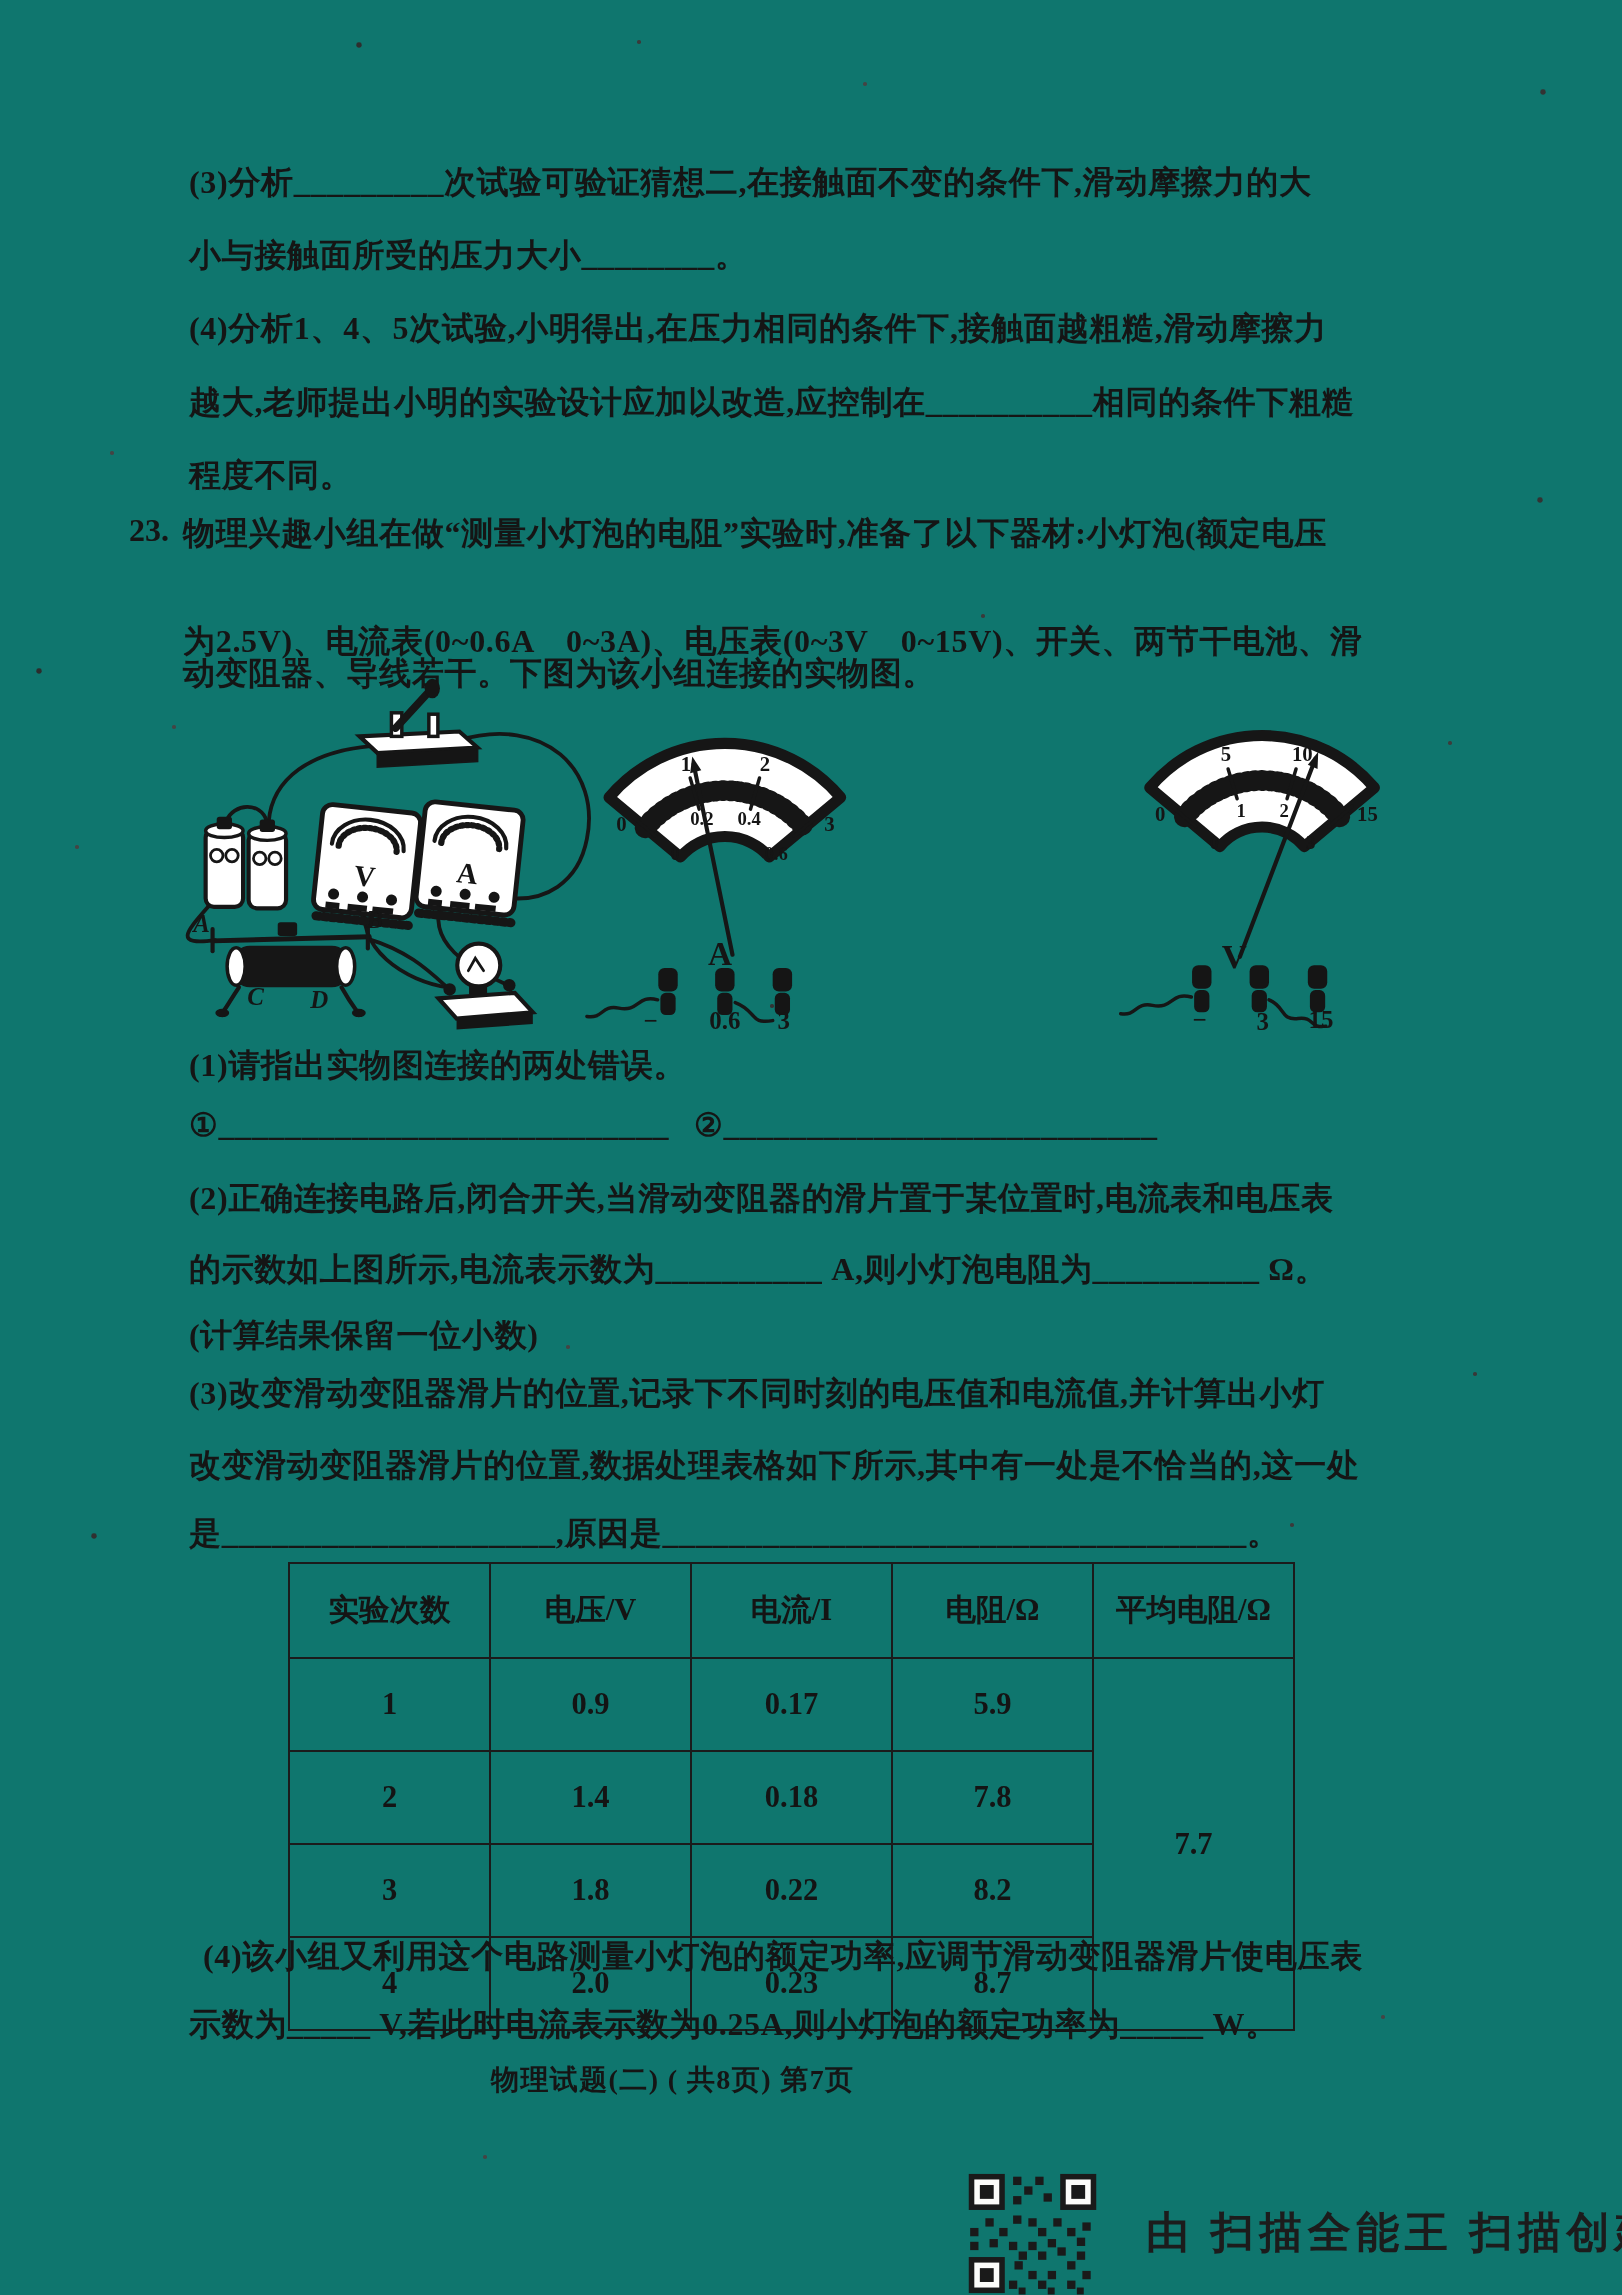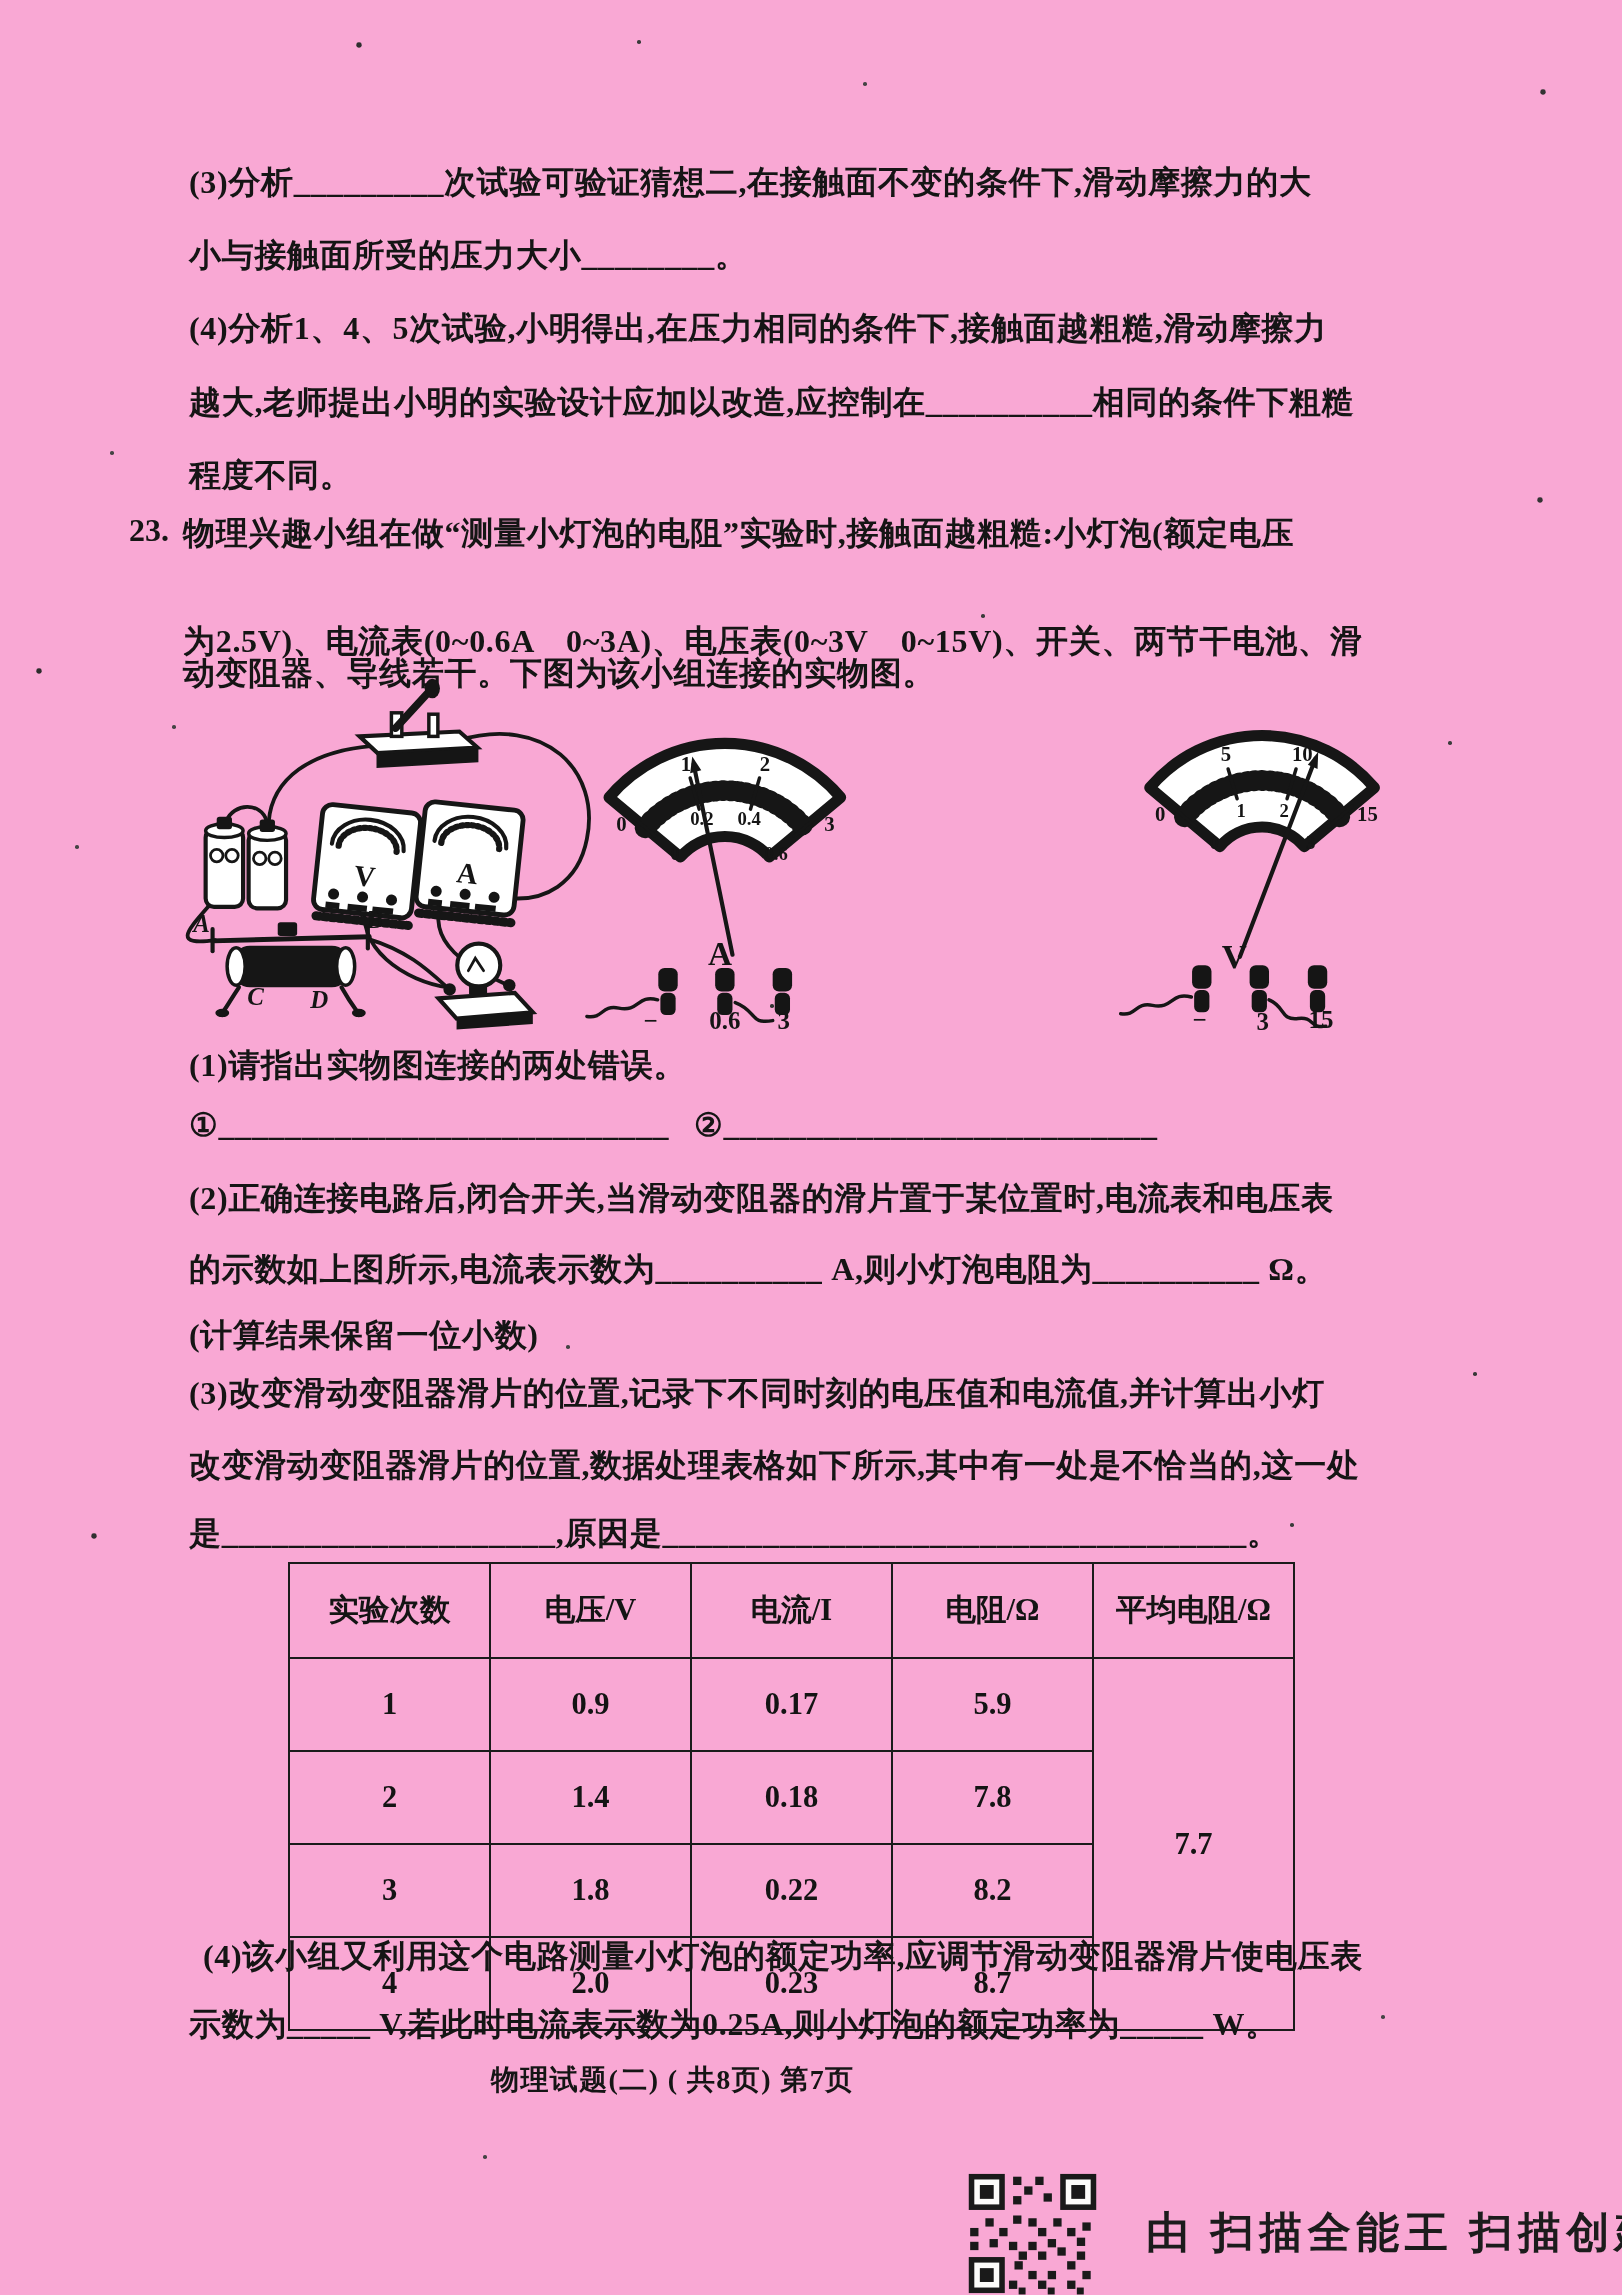--- a/index.html
+++ b/index.html
@@ -1,18 +1,18 @@
 <!DOCTYPE html>
 <html style="font-size:11px"><head>
 <meta charset="utf-8">
 <style>
   html,body{margin:0;padding:0;background:#e8e8e6;}
   .page{
     position:relative;width:1622px;height:2295px;margin:0 auto;
-    background:#f9a8d4;color:#151515;overflow:hidden;
+    background:#0f766e;color:#151515;overflow:hidden;
     font-family:"Liberation Serif","DejaVu Serif",serif;
   }
   .tl{position:absolute;font-size:32px;font-weight:700;white-space:nowrap;letter-spacing:0.7px;line-height:42px;}
   .qnum{position:absolute;font-size:32px;font-weight:700;}
   .figure{position:absolute;left:97px;top:674px;}
   .figure *{vector-effect:none;}
   table.data{
     position:absolute;left:288px;top:1562px;border-collapse:collapse;table-layout:fixed;
     font-size:30.5px;font-weight:700;color:#141414;
   }
@@ -38,21 +38,21 @@
 
   <div class="noise"></div>
 
   <div class="tl" style="left:189px;top:161px;">(3)分析_________次试验可验证猜想二,在接触面不变的条件下,滑动摩擦力的大</div>
   <div class="tl" style="left:189px;top:234px;">小与接触面所受的压力大小________。</div>
   <div class="tl" style="left:189px;top:307px;">(4)分析1、4、5次试验,小明得出,在压力相同的条件下,接触面越粗糙,滑动摩擦力</div>
   <div class="tl" style="left:189px;top:381px;">越大,老师提出小明的实验设计应加以改造,应控制在__________相同的条件下粗糙</div>
   <div class="tl" style="left:189px;top:454px;">程度不同。</div>
 
   <div class="qnum" style="left:129px;top:512px;">23.</div>
-  <div class="tl" style="left:183px;top:512px;">物理兴趣小组在做“测量小灯泡的电阻”实验时,接触面越粗糙:小灯泡(额定电压</div>
+  <div class="tl" style="left:183px;top:512px;">物理兴趣小组在做“测量小灯泡的电阻”实验时,准备了以下器材:小灯泡(额定电压</div>
   <div class="tl" style="left:183px;top:583px;margin-top:37px;">为2.5V)、电流表(0~0.6A　0~3A)、电压表(0~3V　0~15V)、开关、两节干电池、滑</div>
   <div class="tl" style="left:183px;top:652px;">动变阻器、导线若干。下图为该小组连接的实物图。</div>
 
   <svg class="figure" width="1429" height="357" viewBox="0 0 2060 515">
     <g stroke="#161616" fill="none" stroke-linecap="round">
 
       <g stroke-width="5.5">
         <path d="M 394,104 C 308,112 252,150 247,213"></path>
         <path d="M 186,212 C 196,186 236,184 244,212"></path>
         <path d="M 163,332 C 128,372 108,392 170,384"></path>

